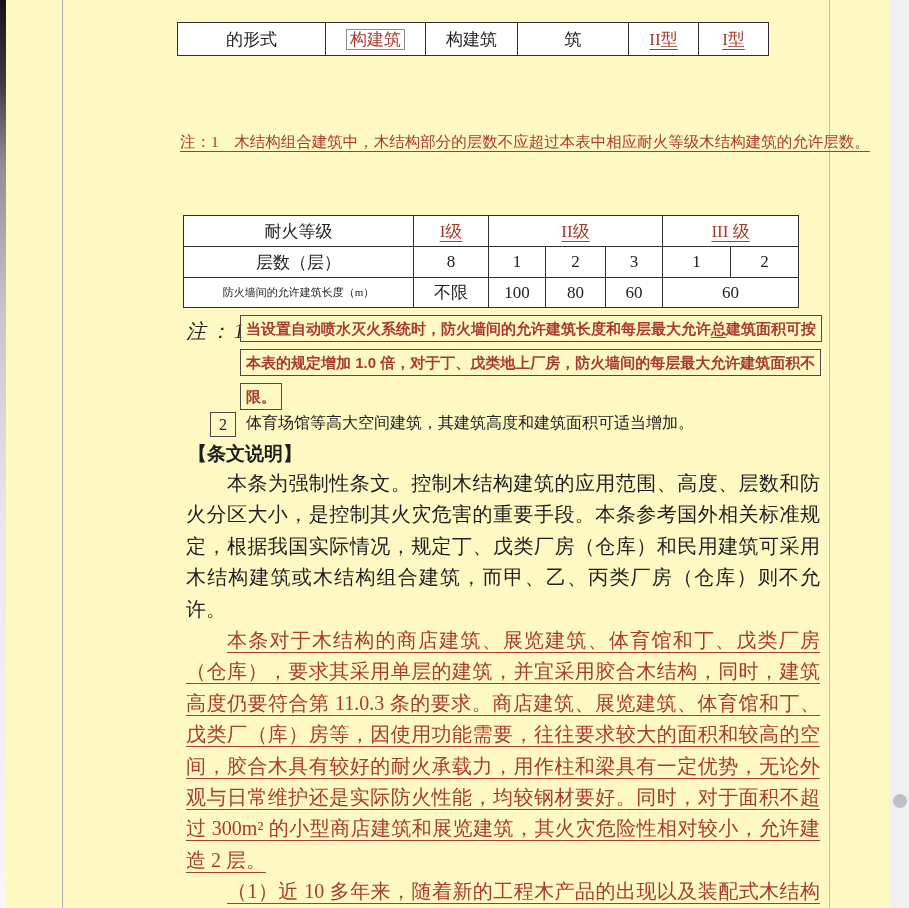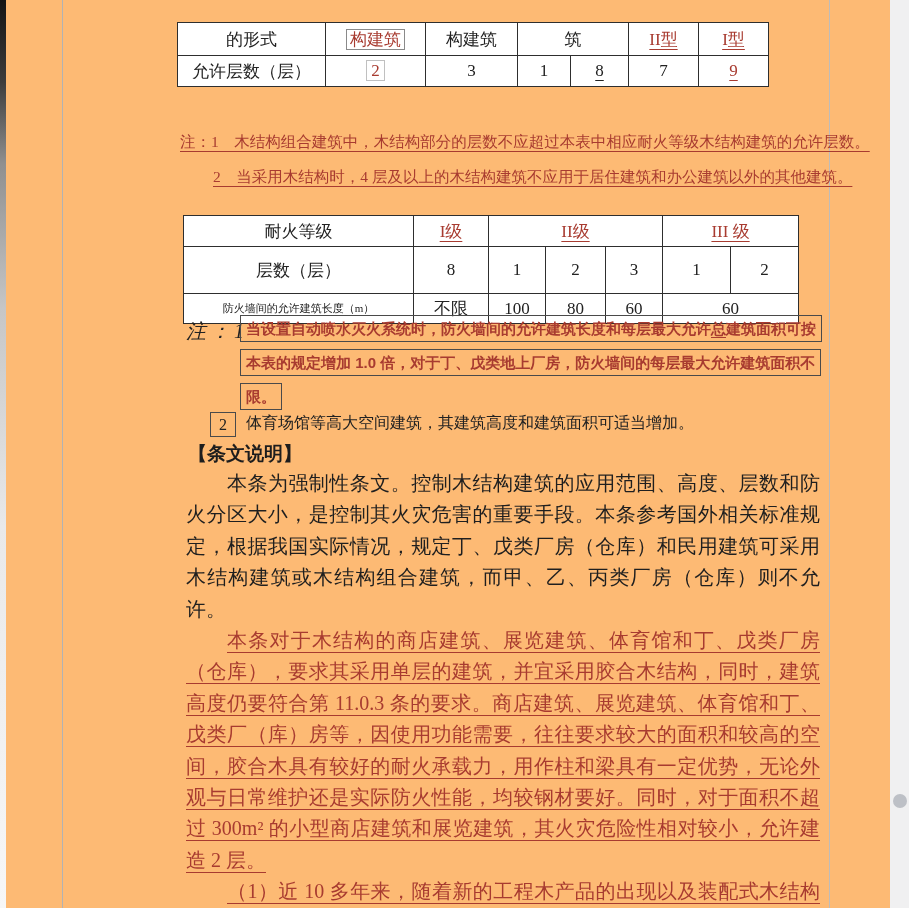--- a/index.html
+++ b/index.html
@@ -1,19 +1,19 @@
 <!DOCTYPE html>
 <html><head>
 <meta charset="utf-8">
 <style>
   * { margin:0; padding:0; box-sizing:border-box; }
   html,body { background:#e9e9ea; }
   .stage {
     position:relative; width:909px; height:908px; margin:0 auto;
-    background:#fdba74; overflow:hidden;
+    background:#fef9c3; overflow:hidden;
     font-family:"Liberation Serif","DejaVu Serif",serif;
     color:#222;
   }
   
   .left-shadow { position:absolute; left:0; top:0; width:6px; height:100%;
     background:linear-gradient(180deg,#141414 0%,#3c3c3c 9%,#8f8f8f 18%,#c6c6c6 34%,#e9e9e9 58%,#f7f7f7 100%); }
   .vline-left  { position:absolute; left:62px;  top:0; width:1px; height:100%; background:#b2b2b2; }
   .vline-right { position:absolute; left:829px; top:0; width:1px; height:100%; background:#bcbcbc; }
   .gutter { position:absolute; left:890px; top:0; width:19px; height:100%; background:#f0f0f1; }
   .scroll-dot { position:absolute; left:893px; top:794px; width:14px; height:14px;
@@ -91,54 +91,44 @@
     </colgroup>
     <tbody>
         <tr style="height:33px">
       <td><span>的形式</span></td>
       <td><span class="rbox">构建筑</span></td>
       <td><span>构建筑</span></td>
       <td colspan="2"><span>筑</span></td>
       <td><span class="red u">II型</span></td>
       <td><span class="red u">I型</span></td>
     </tr>
-    <tr style="height:31px">
-      <td><span>允许层数（层）</span></td>
-      <td><span class="rbox-lite">2</span></td>
-      <td><span>3</span></td>
-      <td><span>1</span></td>
-      <td><span class="u">8</span></td>
-      <td><span>7</span></td>
-      <td><span class="red u">9</span></td>
-    </tr>
   </tbody>
     </table>
 
   <div class="tnote note1">注：1　木结构组合建筑中，木结构部分的层数不应超过本表中相应耐火等级木结构建筑的允许层数。</div>
-  <div class="tnote note2">2　当采用木结构时，4 层及以上的木结构建筑不应用于居住建筑和办公建筑以外的其他建筑。</div>
 
 
   <table class="t t2">
     <colgroup>
       <col style="width:230px">
         <col style="width:75px">
         <col style="width:57px">
       <col style="width:60px">
         <col style="width:57px">
         <col style="width:68px">
         <col style="width:68px">
     </colgroup>
     <tbody>
         <tr style="height:31px">
       <td><span>耐火等级</span></td>
       <td><span class="red u">I级</span></td>
       <td colspan="3"><span class="red u">II级</span></td>
       <td colspan="2"><span class="red u">III 级</span></td>
     </tr>
-    <tr style="height:47px">
+    <tr style="height:31px">
       <td><span>层数（层）</span></td>
       <td><span>8</span></td>
       <td><span>1</span></td>
       <td><span>2</span></td>
       <td><span>3</span></td>
       <td><span>1</span></td>
       <td><span>2</span></td>
     </tr>
     <tr style="height:30px">
       <td class="small"><span>防火墙间的允许建筑长度（m）</span></td>

